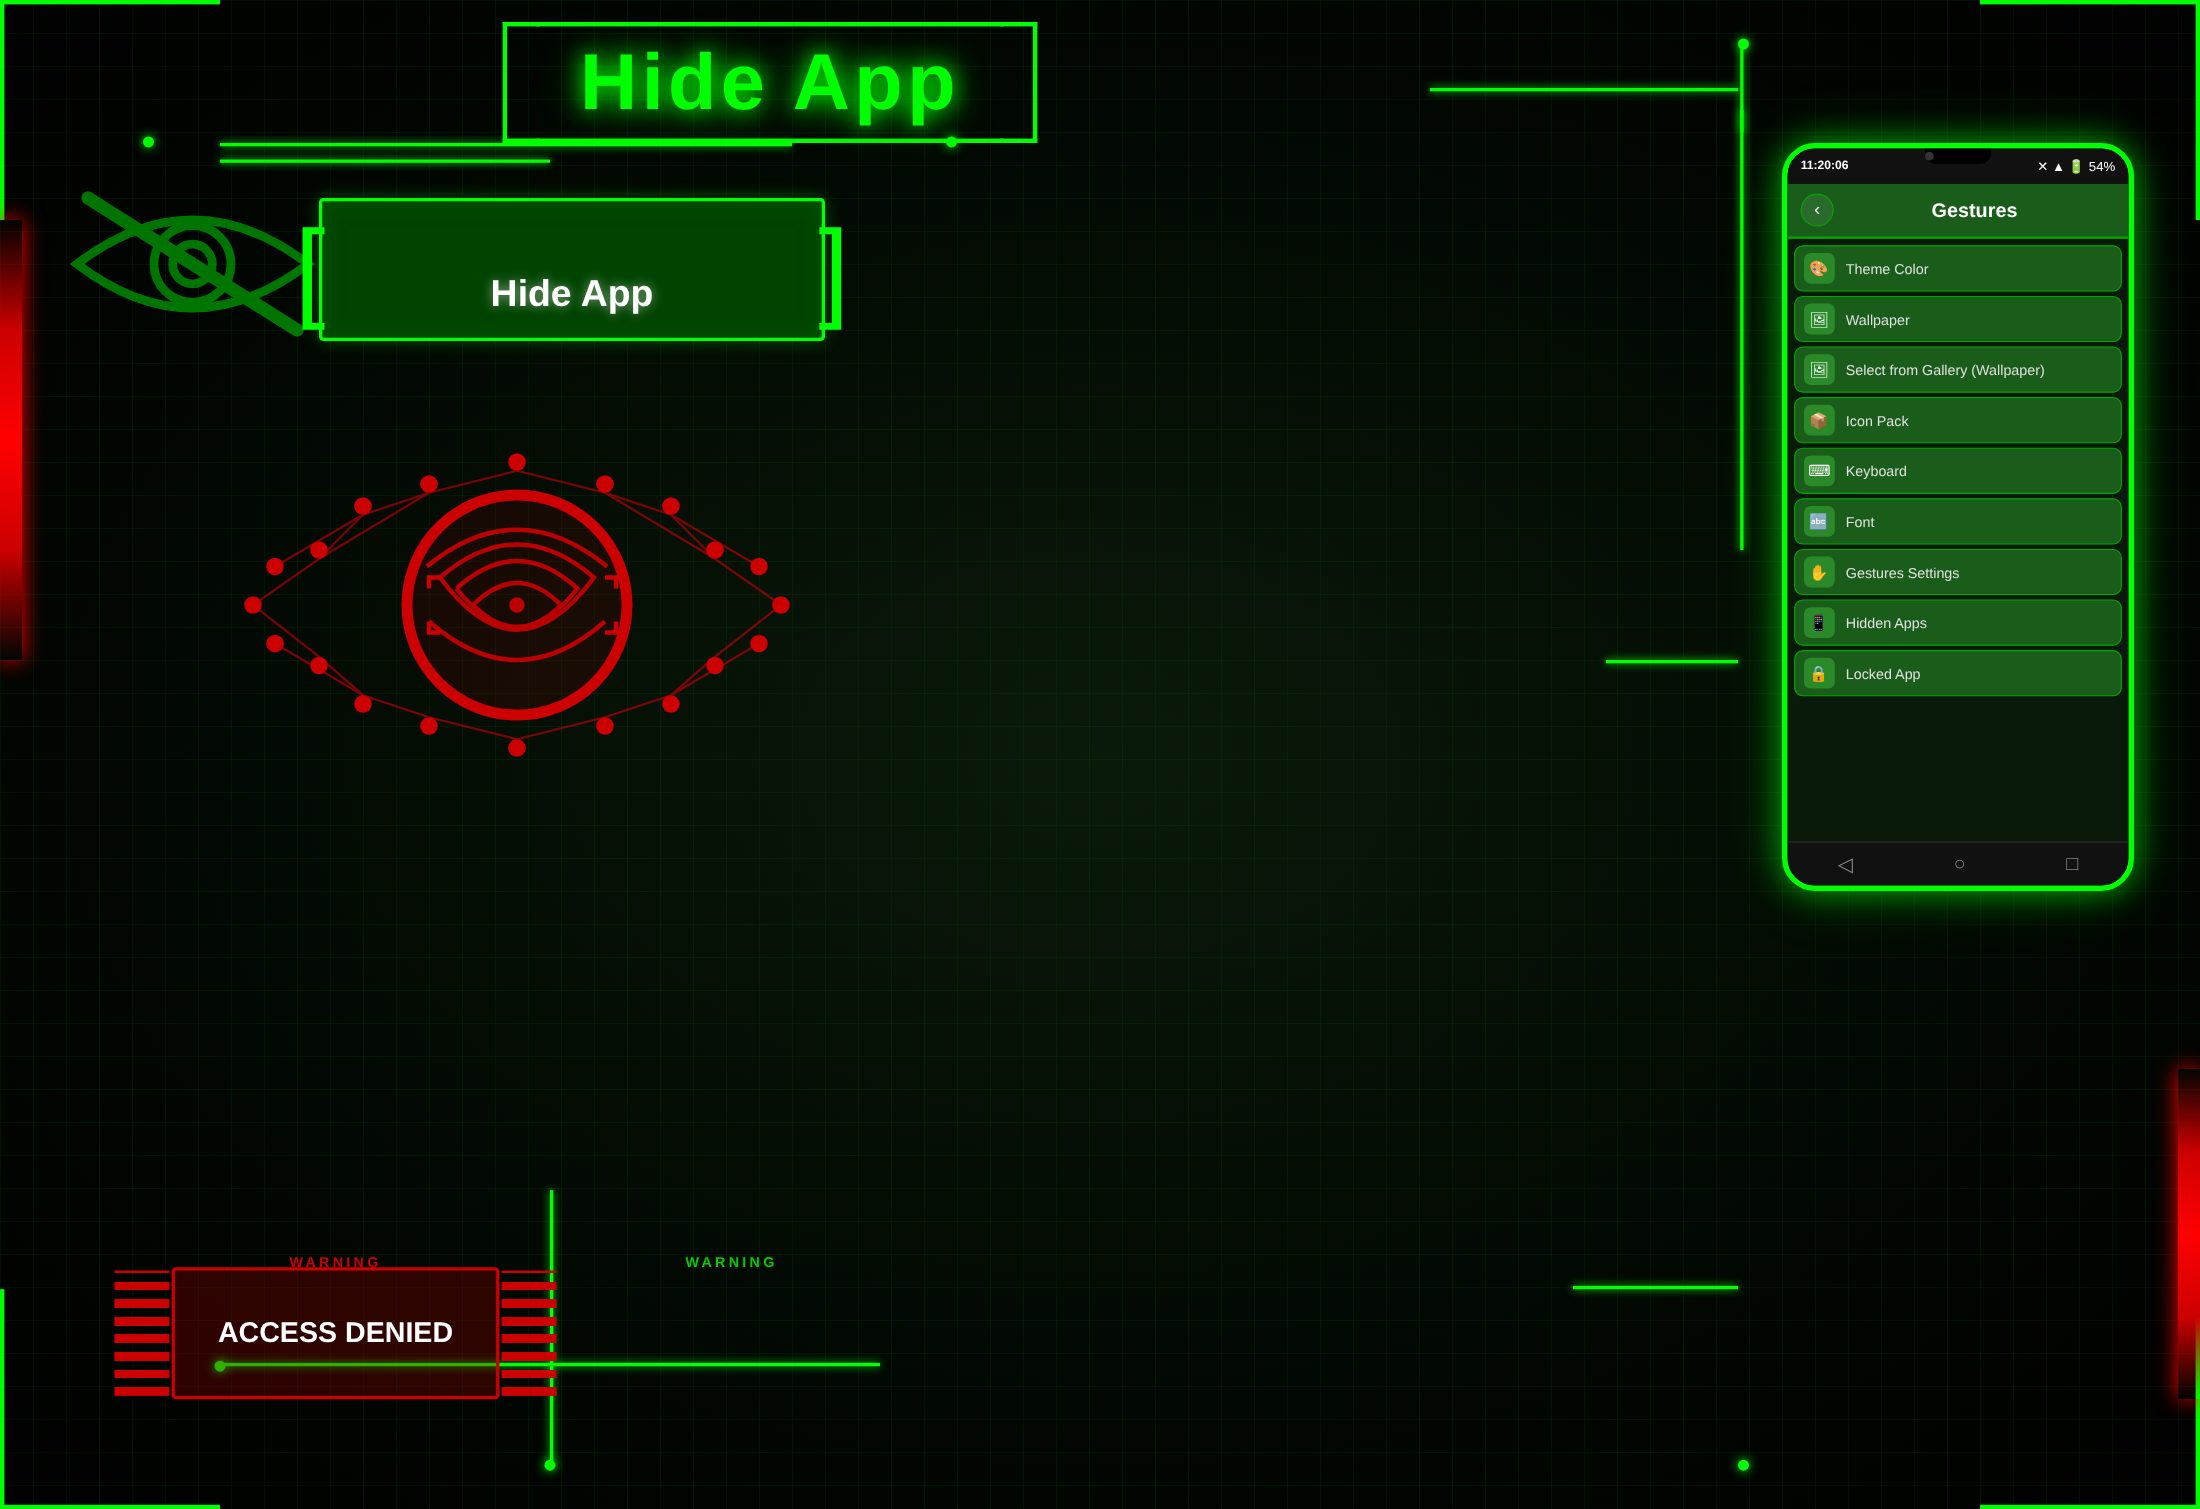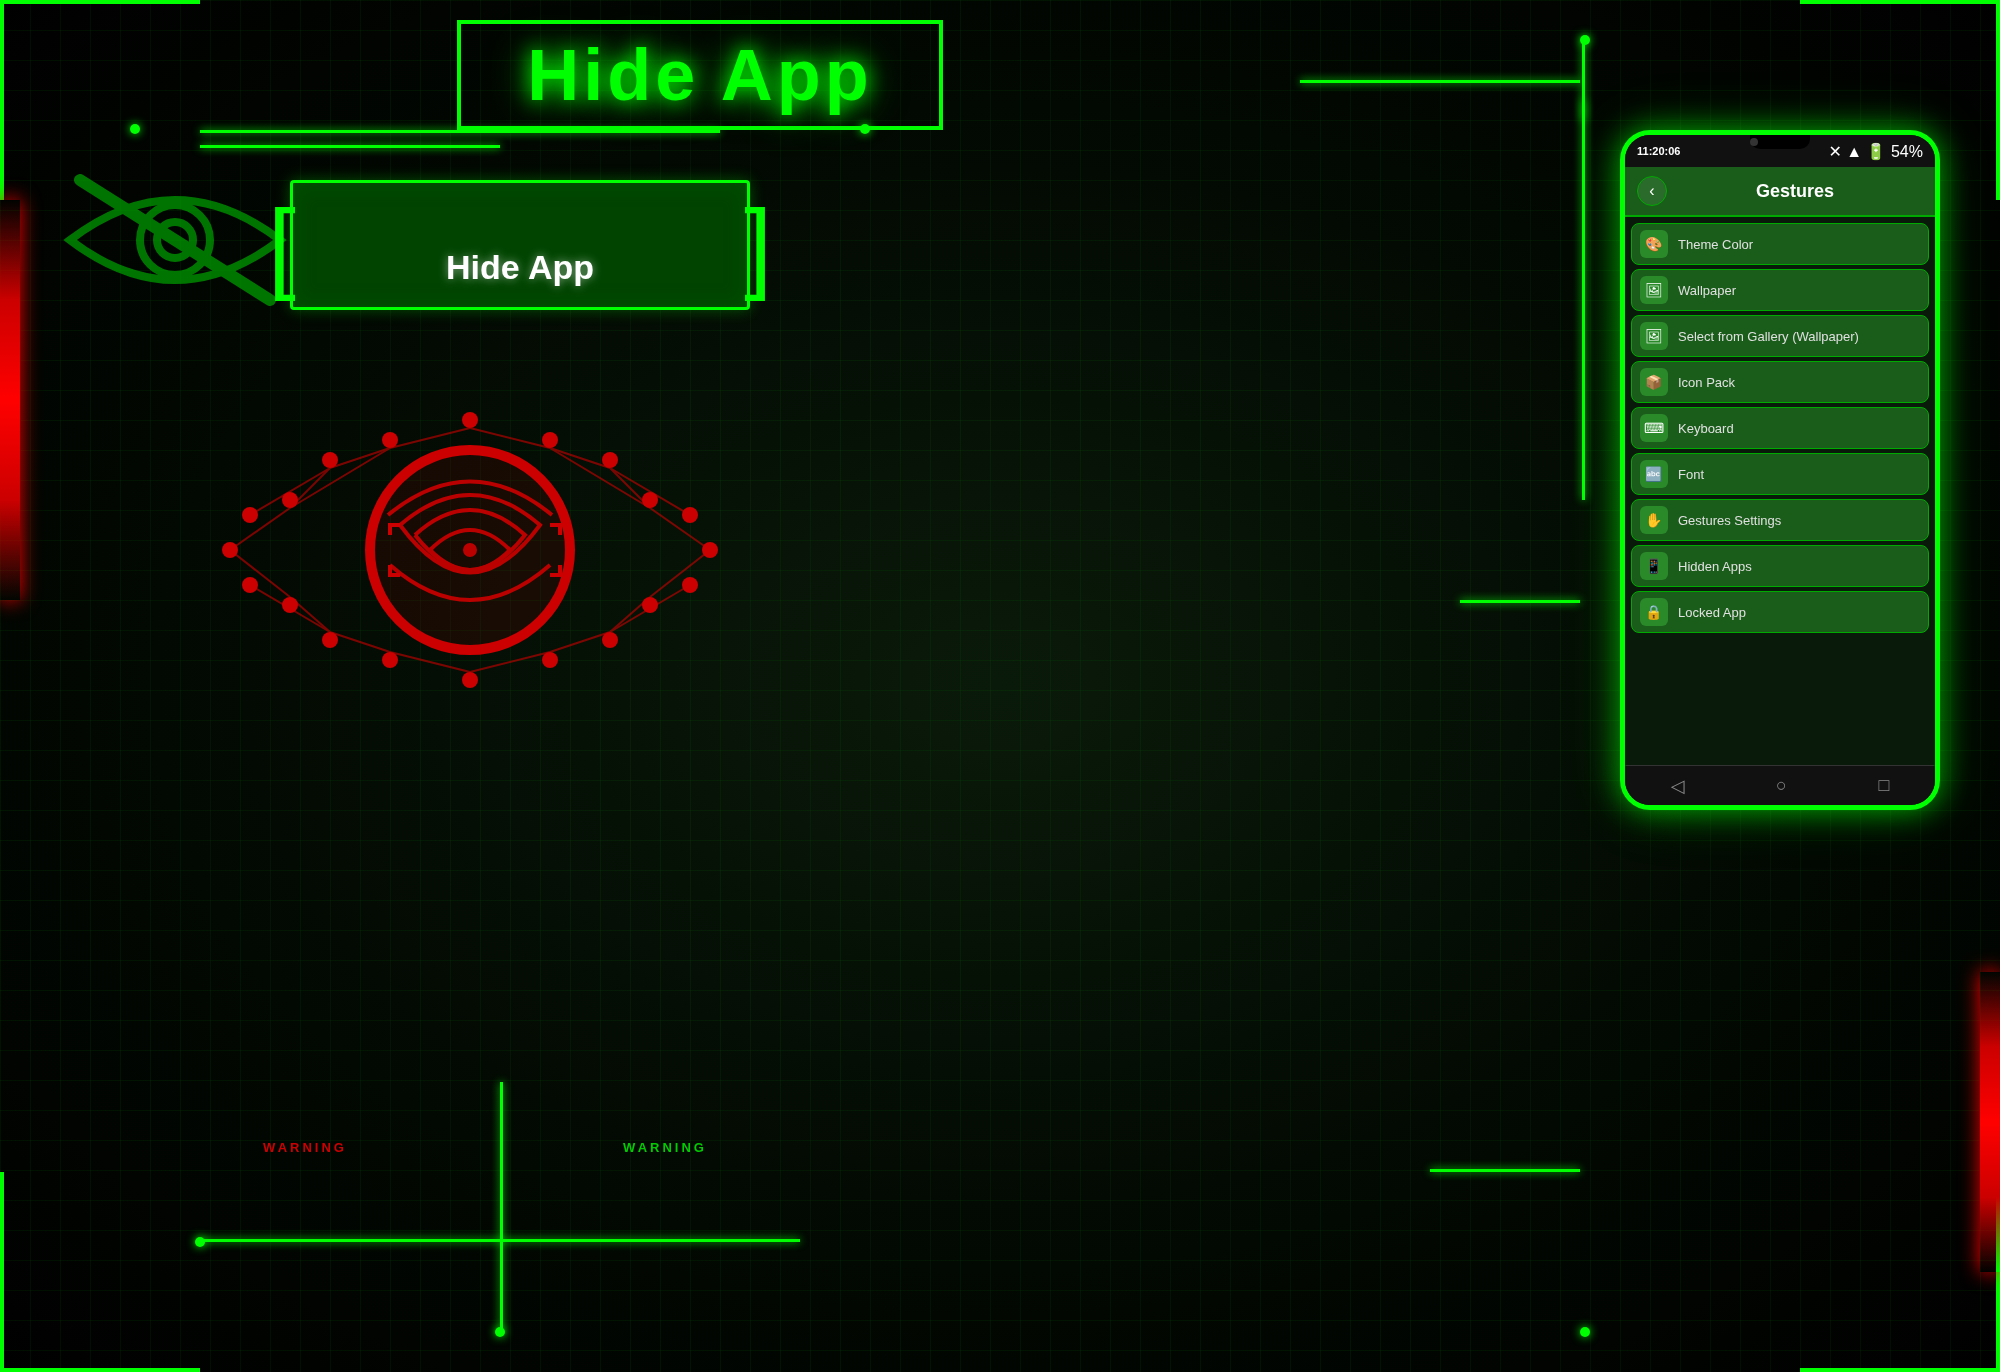--- a/index.html
+++ b/index.html
@@ -306,21 +306,21 @@
 
     .notch-dot {
       width: 8px; height: 8px;
       background: #333;
       border-radius: 50%;
       display: inline-block;
       margin-left: 4px;
     }
 
     .status-time { font-size: 11px; color: #fff; font-weight: bold; }
-    .status-icons { font-size: 16px; color: #fff; margin-left: 12px; }
+    .status-icons { font-size: 12px; color: #fff; margin-left: 12px; }
 
     .phone-content {
       background: #0a1a0a;
       height: calc(100% - 32px - 40px);
       overflow: hidden;
     }
 
     .settings-header {
       background: #1a5c1a;
       height: 50px;
@@ -562,20 +562,23 @@
         <line x1="480" y1="108" x2="560" y2="155"></line>
         <line x1="200" y1="272" x2="120" y2="225"></line>
         <line x1="480" y1="272" x2="560" y2="225"></line>
       </g>
     </svg>
   </div>
 
   <div class="warning-denied">
     <div class="warning-box">
       <span class="warning-label">WARNING</span>
+      <div class="warning-inner">
+        <span class="warning-text">ACCESS DENIED</span>
+      </div>
     </div>
   </div>
 
   <div class="warning-granted">
     <div class="warning-box">
       <span class="warning-label green">WARNING</span>
     </div>
   </div>
 
   <div class="phone-mockup">

